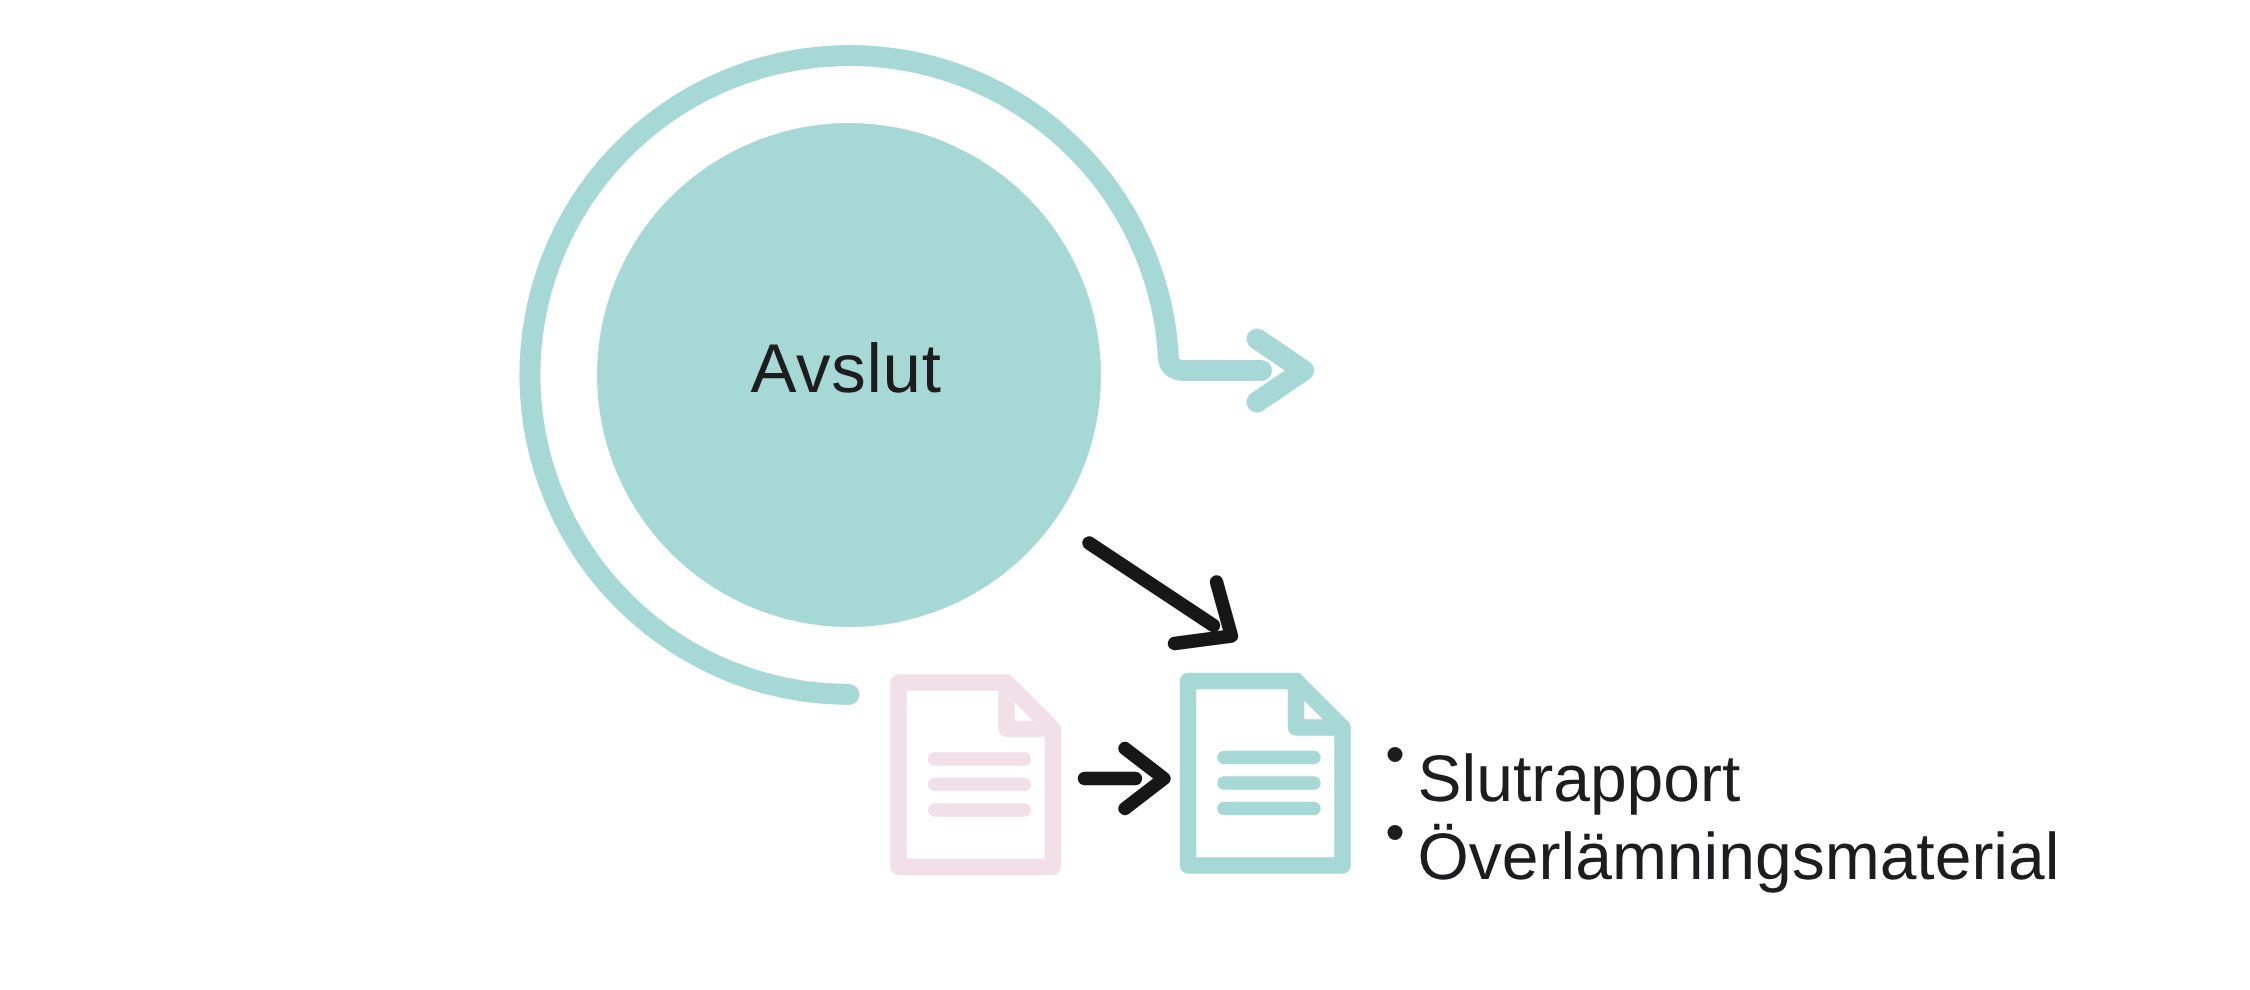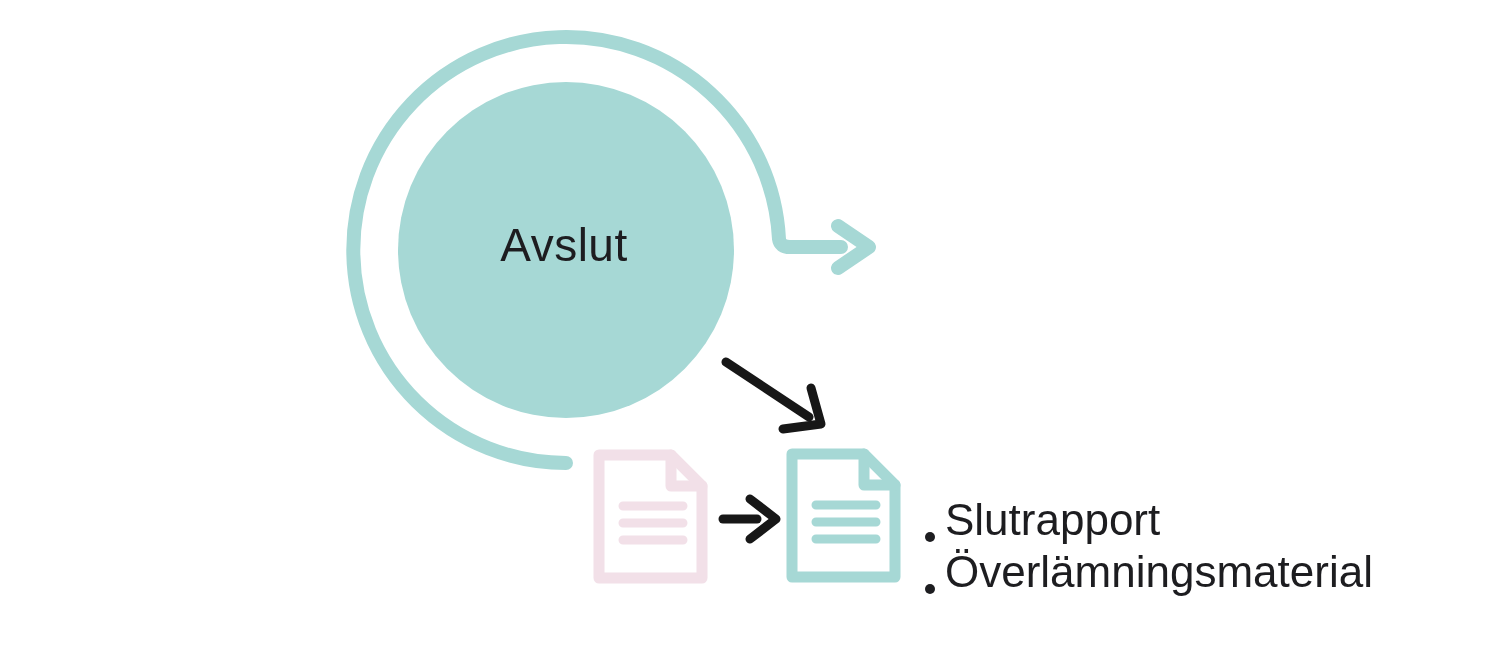--- a/index.html
+++ b/index.html
@@ -36,21 +36,21 @@
     transform: translate(-50%, -50%);
     font-size: 46px;
     font-weight: 400;
     letter-spacing: 0.5px;
     white-space: nowrap;
   }
 
   .bullet-row {
     position: absolute;
     display: flex;
-    align-items: flex-end;
+    align-items: flex-start;
     gap: 10px;
     font-size: 44px;
     line-height: 1;
     white-space: nowrap;
   }
   .bullet-row .dot {
     width: 10px; height: 10px;
     border-radius: 50%;
     background: var(--color-ink, #1d1d20);
     flex: none;

